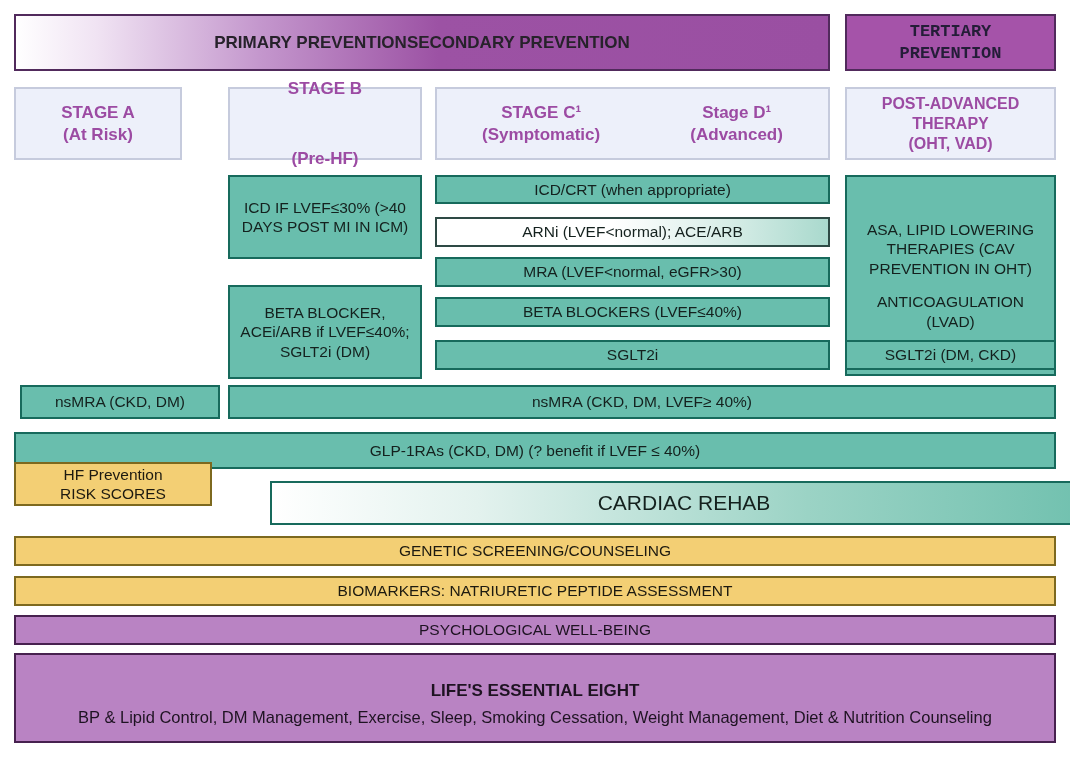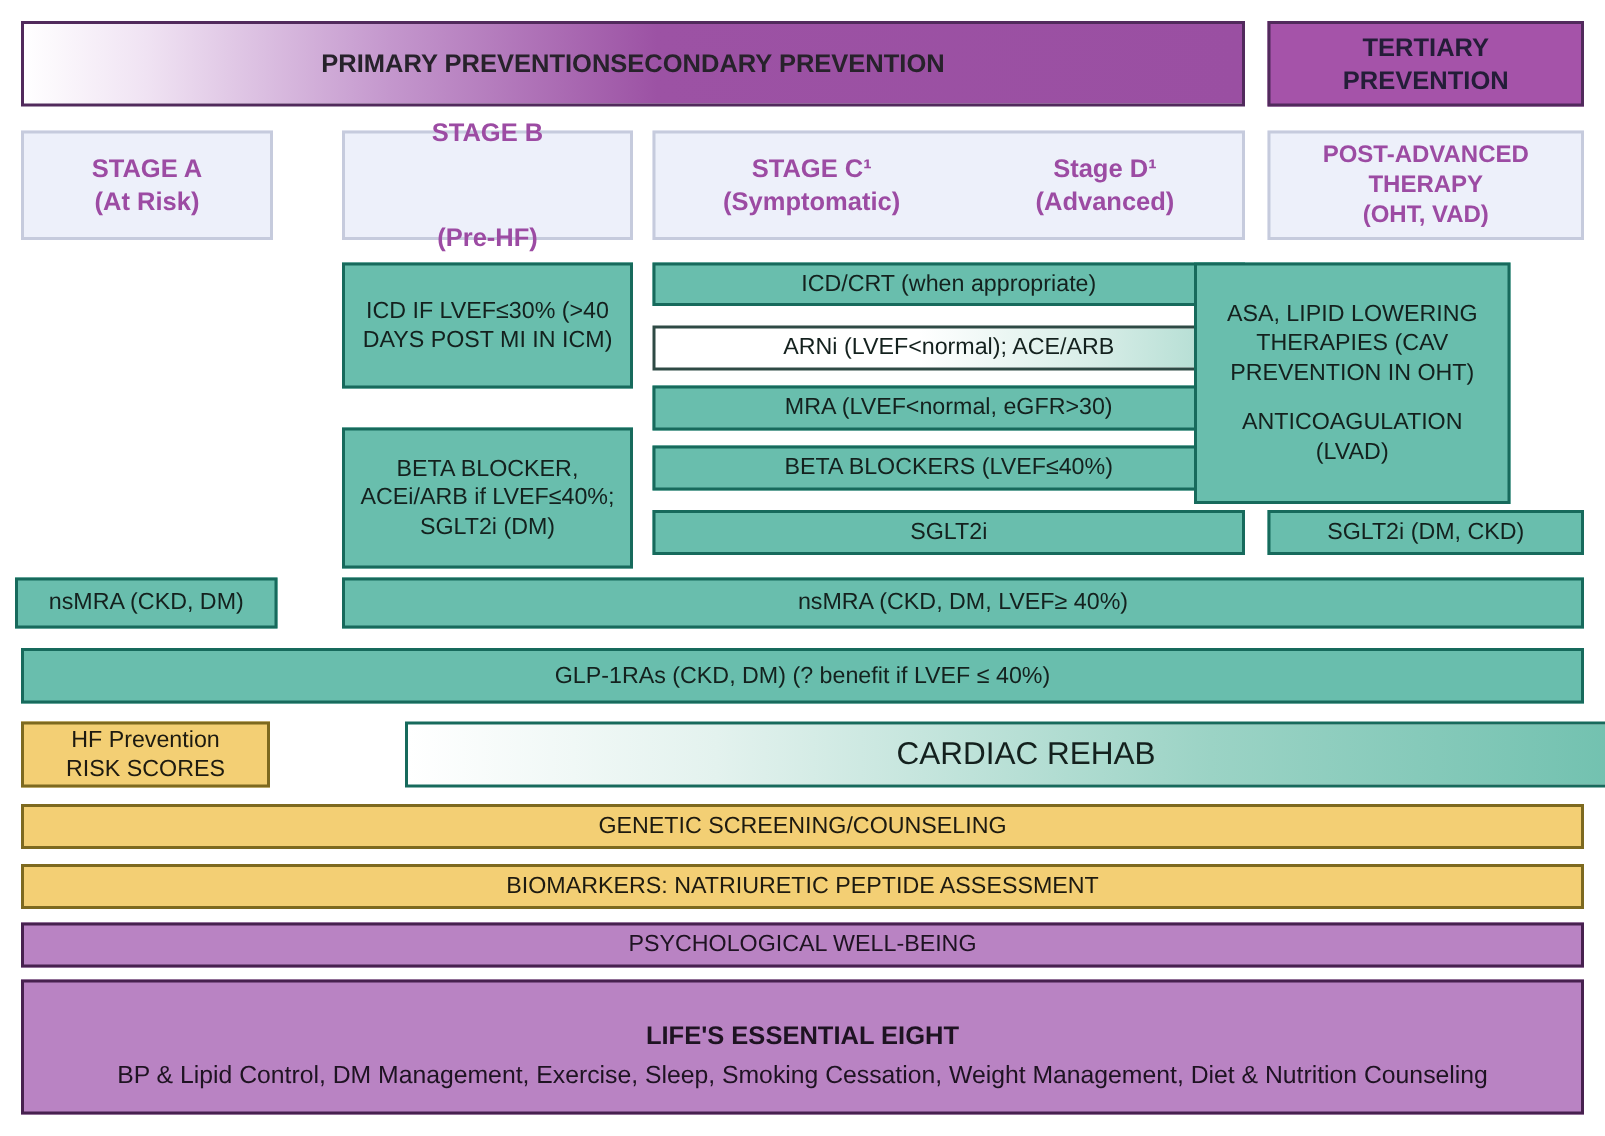--- a/index.html
+++ b/index.html
@@ -1,20 +1,20 @@
 <!DOCTYPE html>
 <html><head>
 <meta charset="utf-8">
 <style>
   html,body{margin:0;padding:0;background:#ffffff;font-family:"Liberation Sans",sans-serif;}
   .canvas{position:relative;width:1070px;height:757px;background:#ffffff;overflow:hidden;}
   .box{position:absolute;box-sizing:border-box;display:flex;flex-direction:column;align-items:center;justify-content:center;text-align:center;line-height:1.25;}
   .hdr{border:2px solid #512a5c;color:#27222b;font-weight:bold;font-size:17px;}
   .hdr-grad{background:linear-gradient(90deg,#ffffff 0%,#f0e3f3 10%,#c497cd 30%,#9c52a4 52%,#9a4fa2 100%);flex-direction:row;justify-content:center;}
-  .hdr-tert{background:#a553a9;color:#241d38;}
+  .hdr-tert{background:#a553a9;color:#241d38;font-family:Liberation Mono, monospace;}
   .stage{background:#edf0fa;border:2px solid #c6cbdd;color:#9c4ba3;font-weight:bold;font-size:17px;}
   .teal{background:#69bead;border:2px solid #176a5c;color:#14211e;font-size:15.5px;padding:3px 8px;}
   .teal-grad{background:linear-gradient(90deg,#ffffff 0%,#ffffff 45%,#d7ede7 75%,#a9d9cd 100%);border:2px solid #2e4a45;color:#14211e;font-size:15.5px;}
   .rehab-grad{background:linear-gradient(90deg,#ffffff 0%,#e3f2ee 25%,#9bd3c5 65%,#6fc0ae 100%);border:2px solid #176a5c;color:#14211e;font-size:21px;margin-left:42px;}
   .yellow{background:#f3cf74;border:2px solid #7d691f;color:#1d1a10;font-size:15.5px;}
   .purple{background:#b983c3;border:2px solid #47214f;color:#1e1322;font-size:15.5px;}
   .hdr-label{padding:0 0;}
   .stage-sub{display:block;}
   .cd-pair{display:flex;flex-direction:row;width:100%;justify-content:space-around;}
   .asa-gap{margin-top:14px;}
@@ -75,40 +75,40 @@
   <div class="box teal" style="left:435px;top:257px;width:395px;height:30px;">
     <span>MRA (LVEF&lt;normal, eGFR&gt;30)</span>
   </div>
   <div class="box teal" style="left:435px;top:297px;width:395px;height:30px;">
     <span>BETA BLOCKERS (LVEF≤40%)</span>
   </div>
   <div class="box teal" style="left:435px;top:340px;width:395px;height:30px;">
     <span>SGLT2i</span>
   </div>
 
-  <div class="box teal" style="left:796px;top:175px;width:211px;height:161px;">
+  <div class="box teal" style="left:845px;top:175px;width:211px;height:201px;">
     <span>ASA, LIPID LOWERING THERAPIES (CAV PREVENTION IN OHT)</span>
     <span class="asa-gap">ANTICOAGULATION (LVAD)</span>
   </div>
   <div class="box teal" style="left:845px;top:340px;width:211px;height:30px;">
     <span>SGLT2i (DM, CKD)</span>
   </div>
 
-  <div class="box teal" style="left:10px;top:385px;width:175px;height:34px;">
+  <div class="box teal" style="left:20px;top:385px;width:200px;height:34px;">
     <span>nsMRA (CKD, DM)</span>
   </div>
   <div class="box teal" style="left:228px;top:385px;width:828px;height:34px;">
     <span>nsMRA (CKD, DM, LVEF≥ 40%)</span>
   </div>
 
   <div class="box teal" style="left:14px;top:432px;width:1042px;height:37px;">
     <span>GLP-1RAs (CKD, DM) (? benefit if LVEF ≤ 40%)</span>
   </div>
 
-  <div class="box yellow" style="left:14px;top:481px;width:166px;height:44px;">
+  <div class="box yellow" style="left:14px;top:462px;width:198px;height:44px;">
     <span>HF Prevention</span>
     <span>RISK SCORES</span>
   </div>
   <div class="box rehab-grad" style="left:228px;top:481px;width:828px;height:44px;">
     <span>CARDIAC REHAB</span>
   </div>
 
   <div class="box yellow" style="left:14px;top:536px;width:1042px;height:30px;">
     <span>GENETIC SCREENING/COUNSELING</span>
   </div>

